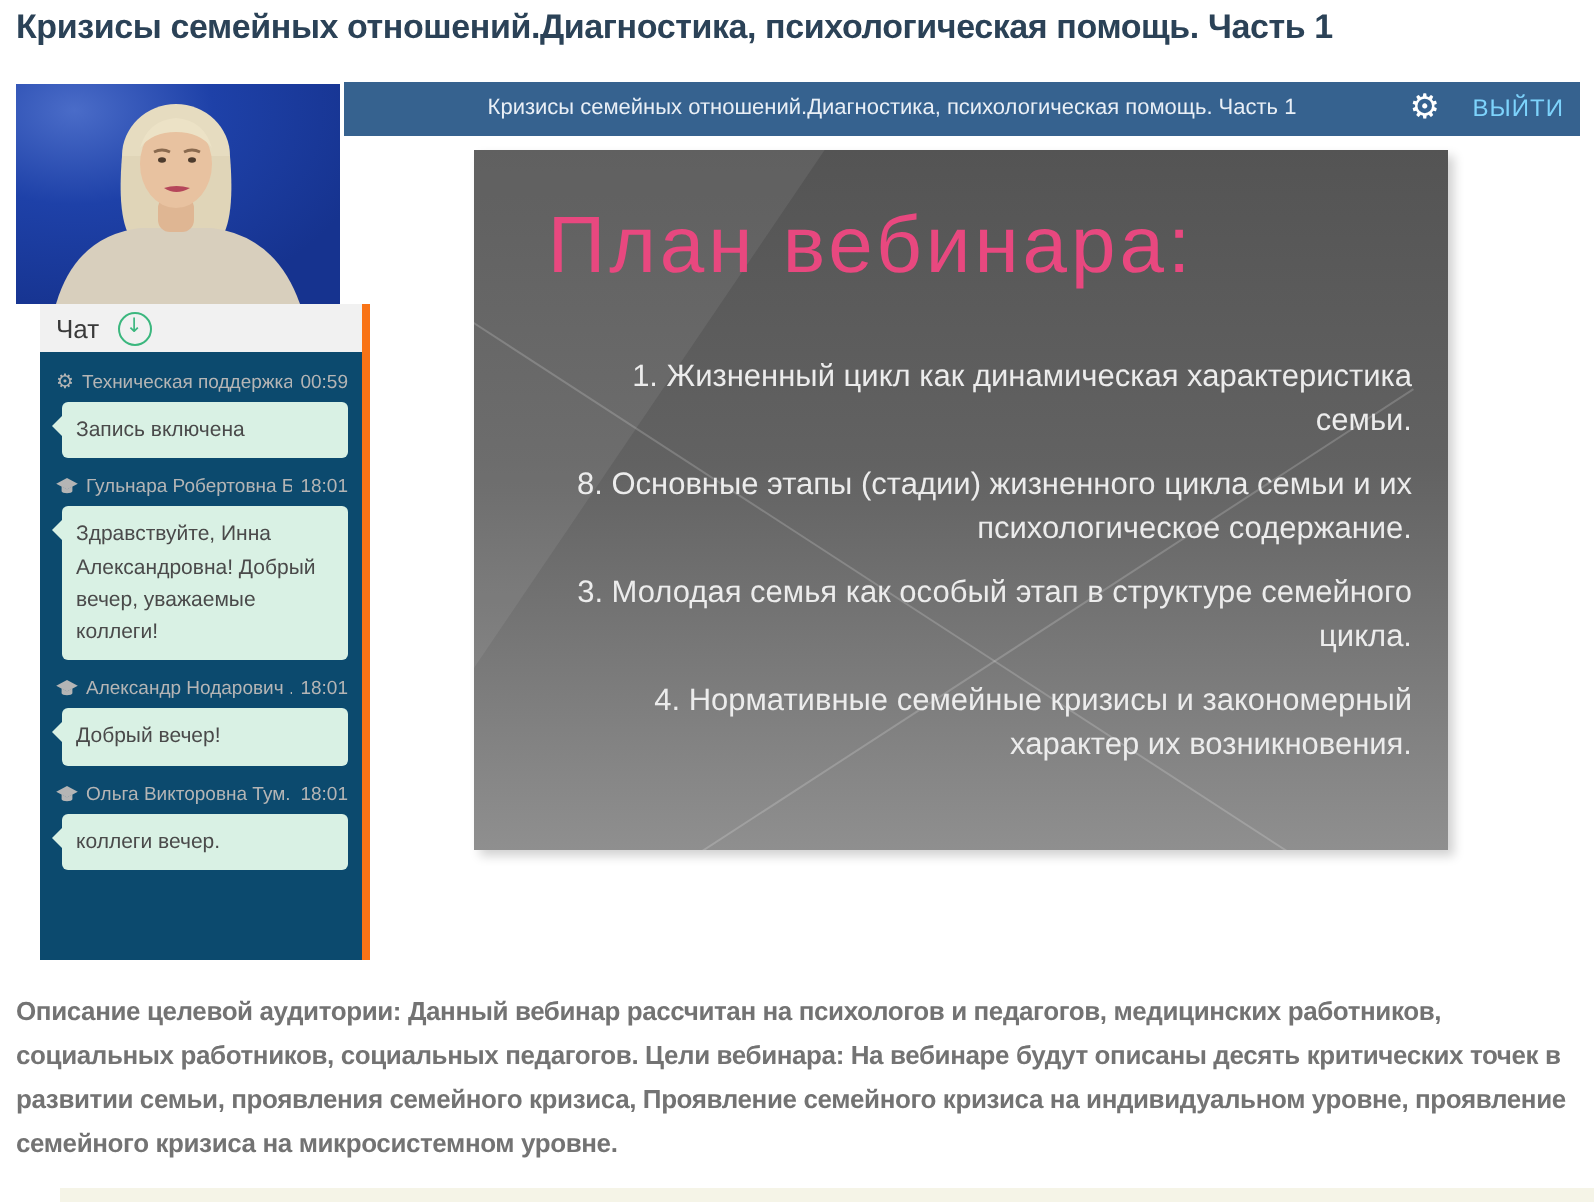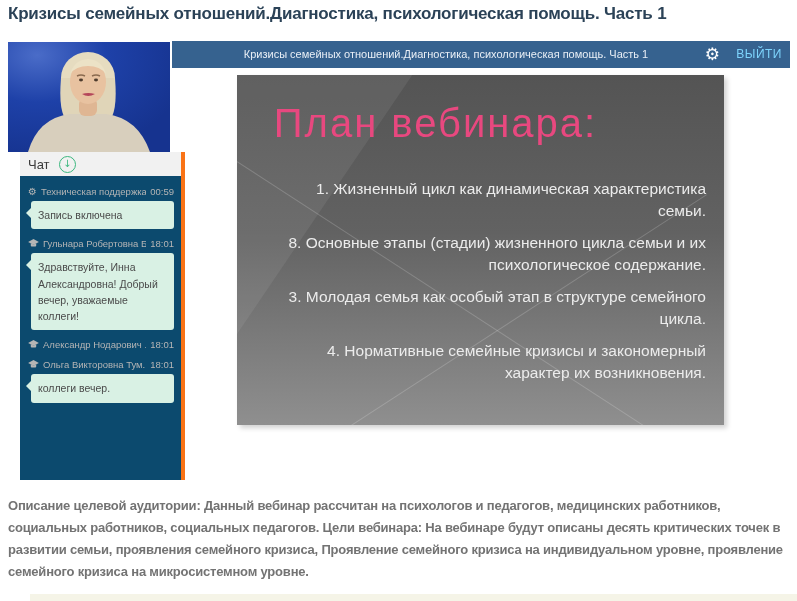--- a/index.html
+++ b/index.html
@@ -196,20 +196,21 @@
 
       <div class="msg">
         <div class="msg-head">
           <svg class="cap-icon" width="11" height="9" viewBox="0 0 12 10">
               <path d="M6 0 L12 3.2 L6 6.4 L0 3.2 Z" fill="#b5b5b5"></path>
               <path d="M3 4.6 V7.4 C3 8.8 9 8.8 9 7.4 V4.6 L6 6.2 Z" fill="#b5b5b5"></path>
             </svg>
           <span class="msg-author">Александр Нодарович ...</span>
           <span class="msg-time">18:01</span>
         </div>
+        <div class="bubble">Добрый вечер!</div>
       </div>
 
       <div class="msg">
         <div class="msg-head">
           <svg class="cap-icon" width="11" height="9" viewBox="0 0 12 10">
               <path d="M6 0 L12 3.2 L6 6.4 L0 3.2 Z" fill="#b5b5b5"></path>
               <path d="M3 4.6 V7.4 C3 8.8 9 8.8 9 7.4 V4.6 L6 6.2 Z" fill="#b5b5b5"></path>
             </svg>
           <span class="msg-author">Ольга Викторовна Тум...</span>
           <span class="msg-time">18:01</span>

